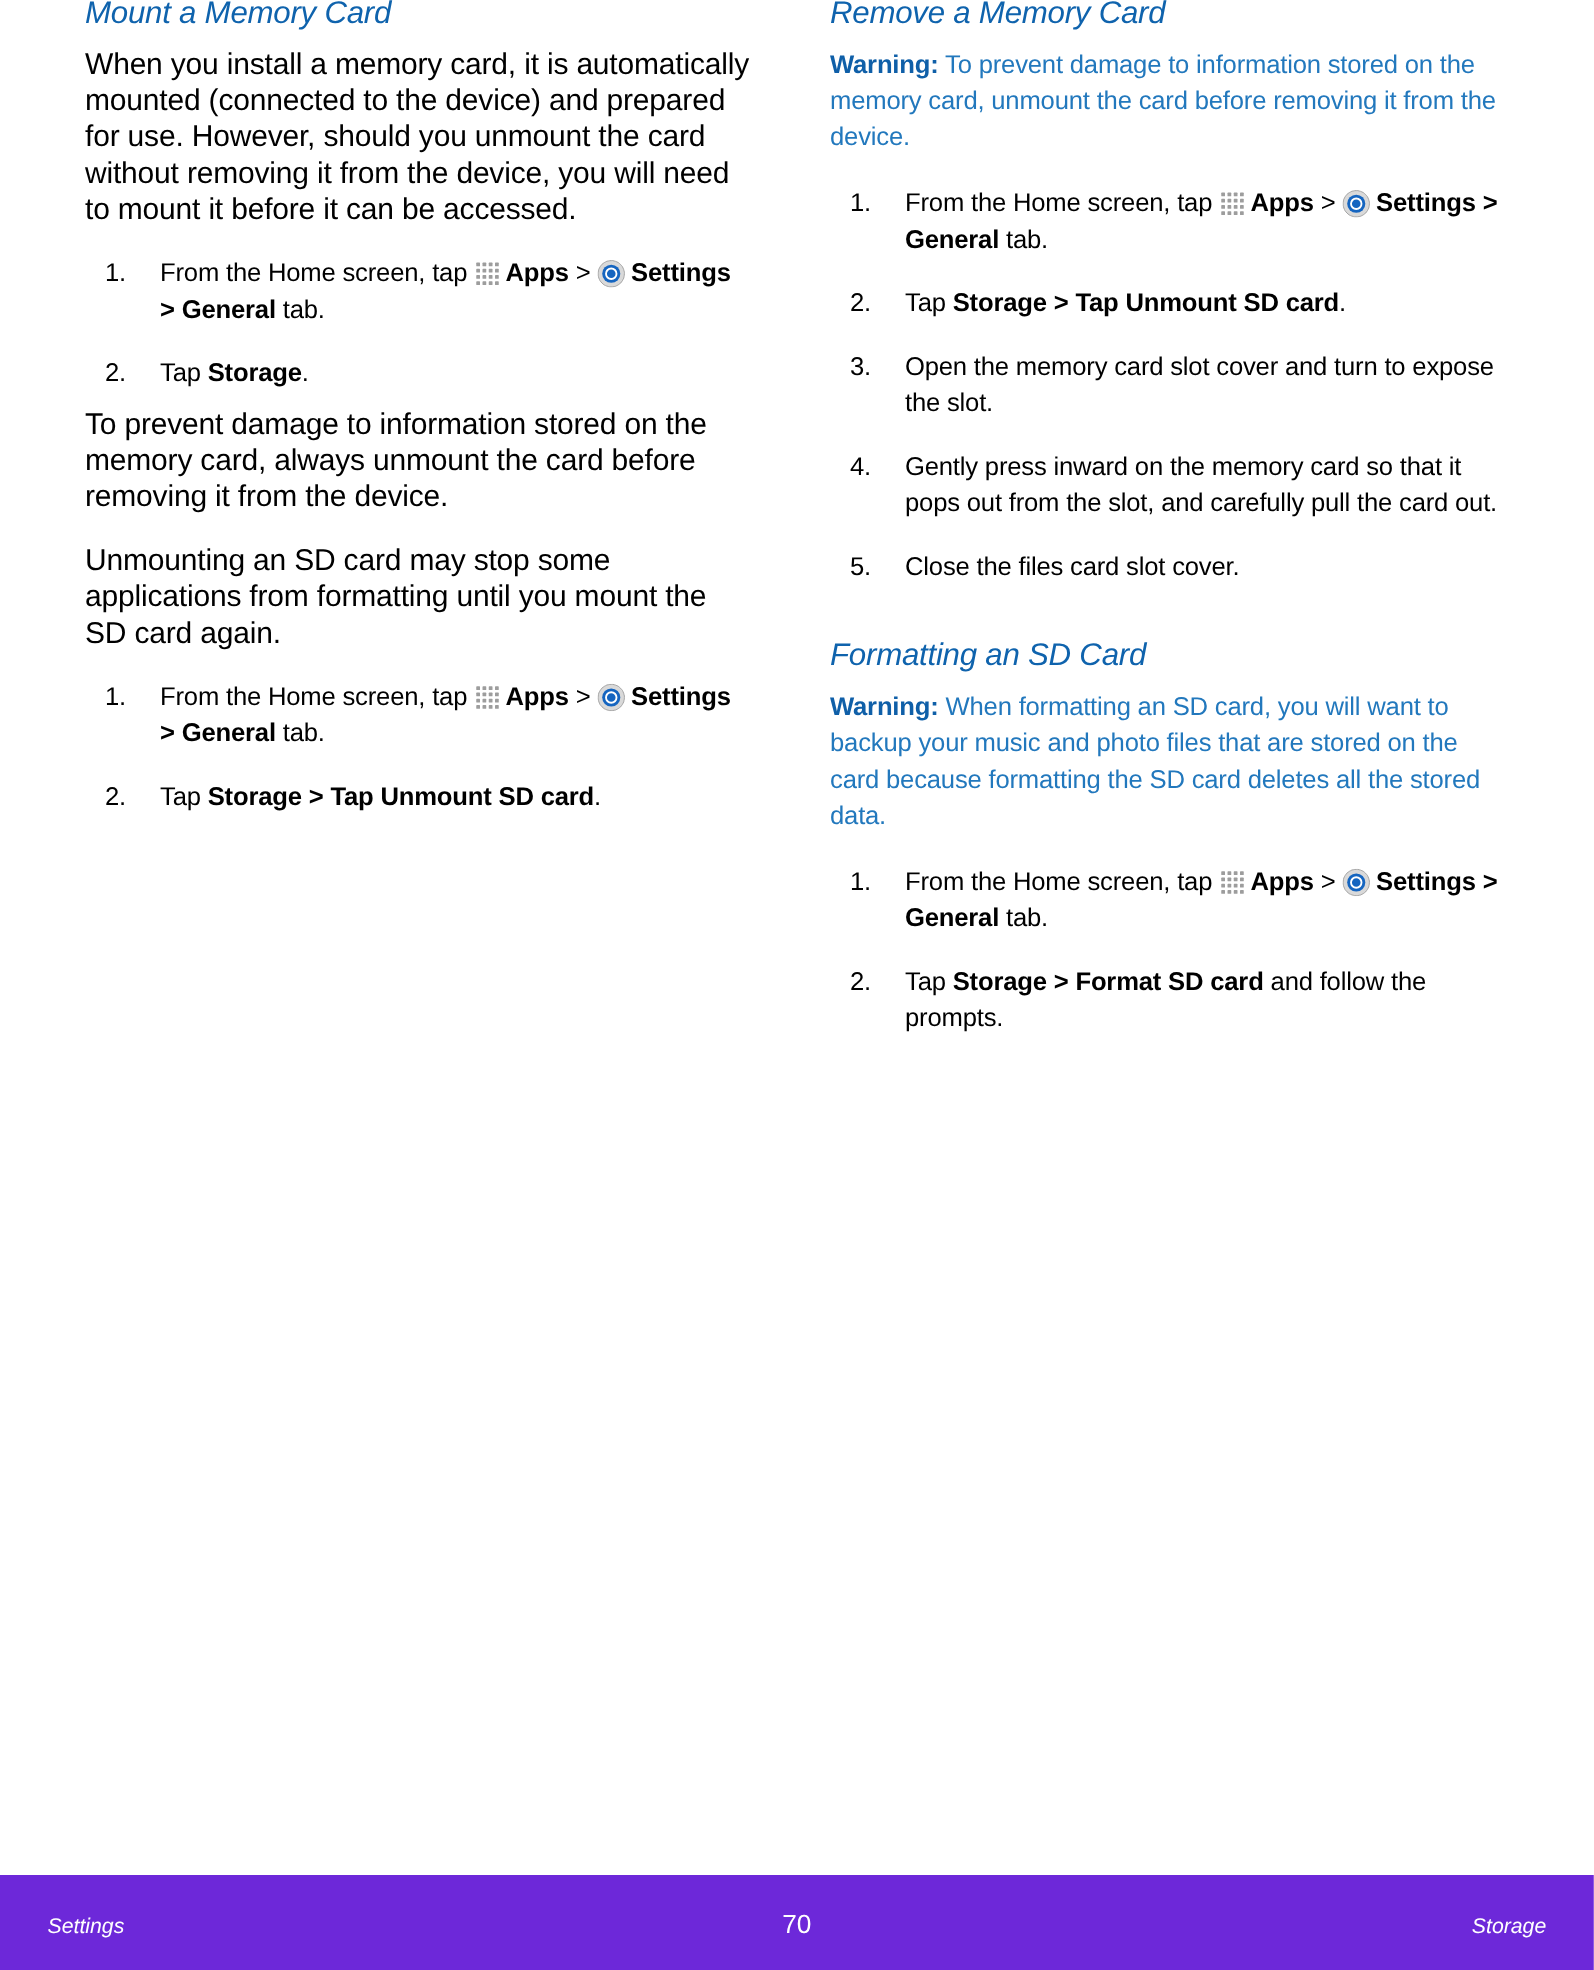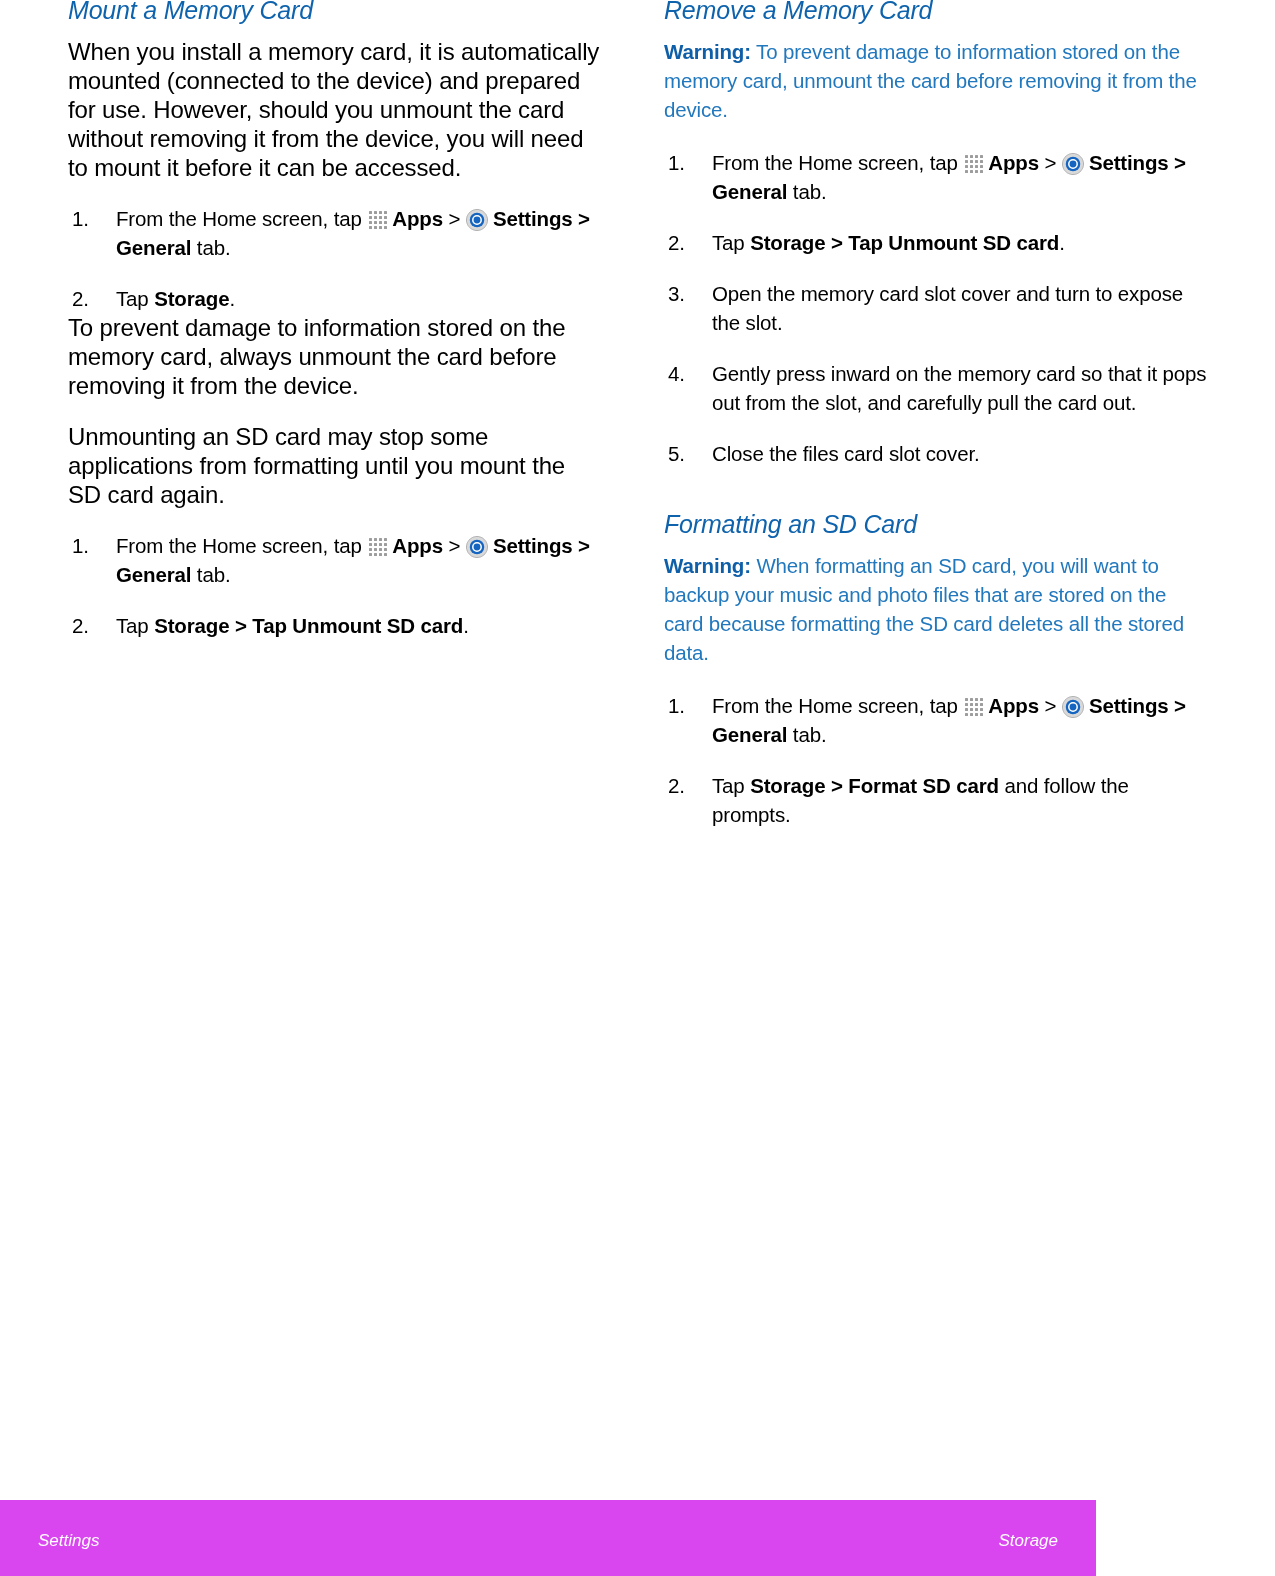--- a/index.html
+++ b/index.html
@@ -68,21 +68,21 @@
     letter-spacing: -0.15px;
   }
   p.warn .warn-label {
     font-weight: bold;
     color: #0f5fa8;
     text-align: center;
   }
 
   ol.steps {
     list-style: none;
-    margin: 0;
+    margin: 12px;
     padding: 0;
     counter-reset: step;
   }
   ol.steps > li {
     position: relative;
     font-size: 20.5px;
     line-height: 29px;
     padding-left: 48px;
     margin-bottom: 22px;
     letter-spacing: -0.15px;
@@ -128,23 +128,23 @@
     vertical-align: -5px;
     position: relative;
   }
   .gear-icon svg { display: block; }
 
   
   .footer {
     position: absolute;
     left: 0;
     top: 1500px;
-    width: 1096px;
+    width: 1275px;
     height: 76px;
-    background: #d946ef;
+    background: #6d28d9;
   }
   .footer .f-left,
   .footer .f-right,
   .footer .f-center {
     position: absolute;
     color: #ffffff;
     font-size: 17px;
     line-height: 1;
   }
   .footer .f-left {
@@ -227,16 +227,17 @@
                 </svg></span><b>Settings &gt; General</b> tab.</li>
             <li>Tap <b>Storage &gt; Format SD card</b> and follow the prompts.</li>
           </ol>
         </div>
     </div>
 
   </div>
 
   <div class="footer">
     <span class="f-left">Settings</span>
+    <span class="f-center">70</span>
     <span class="f-right">Storage</span>
   </div>
 
 </div>
 
 </body></html>

